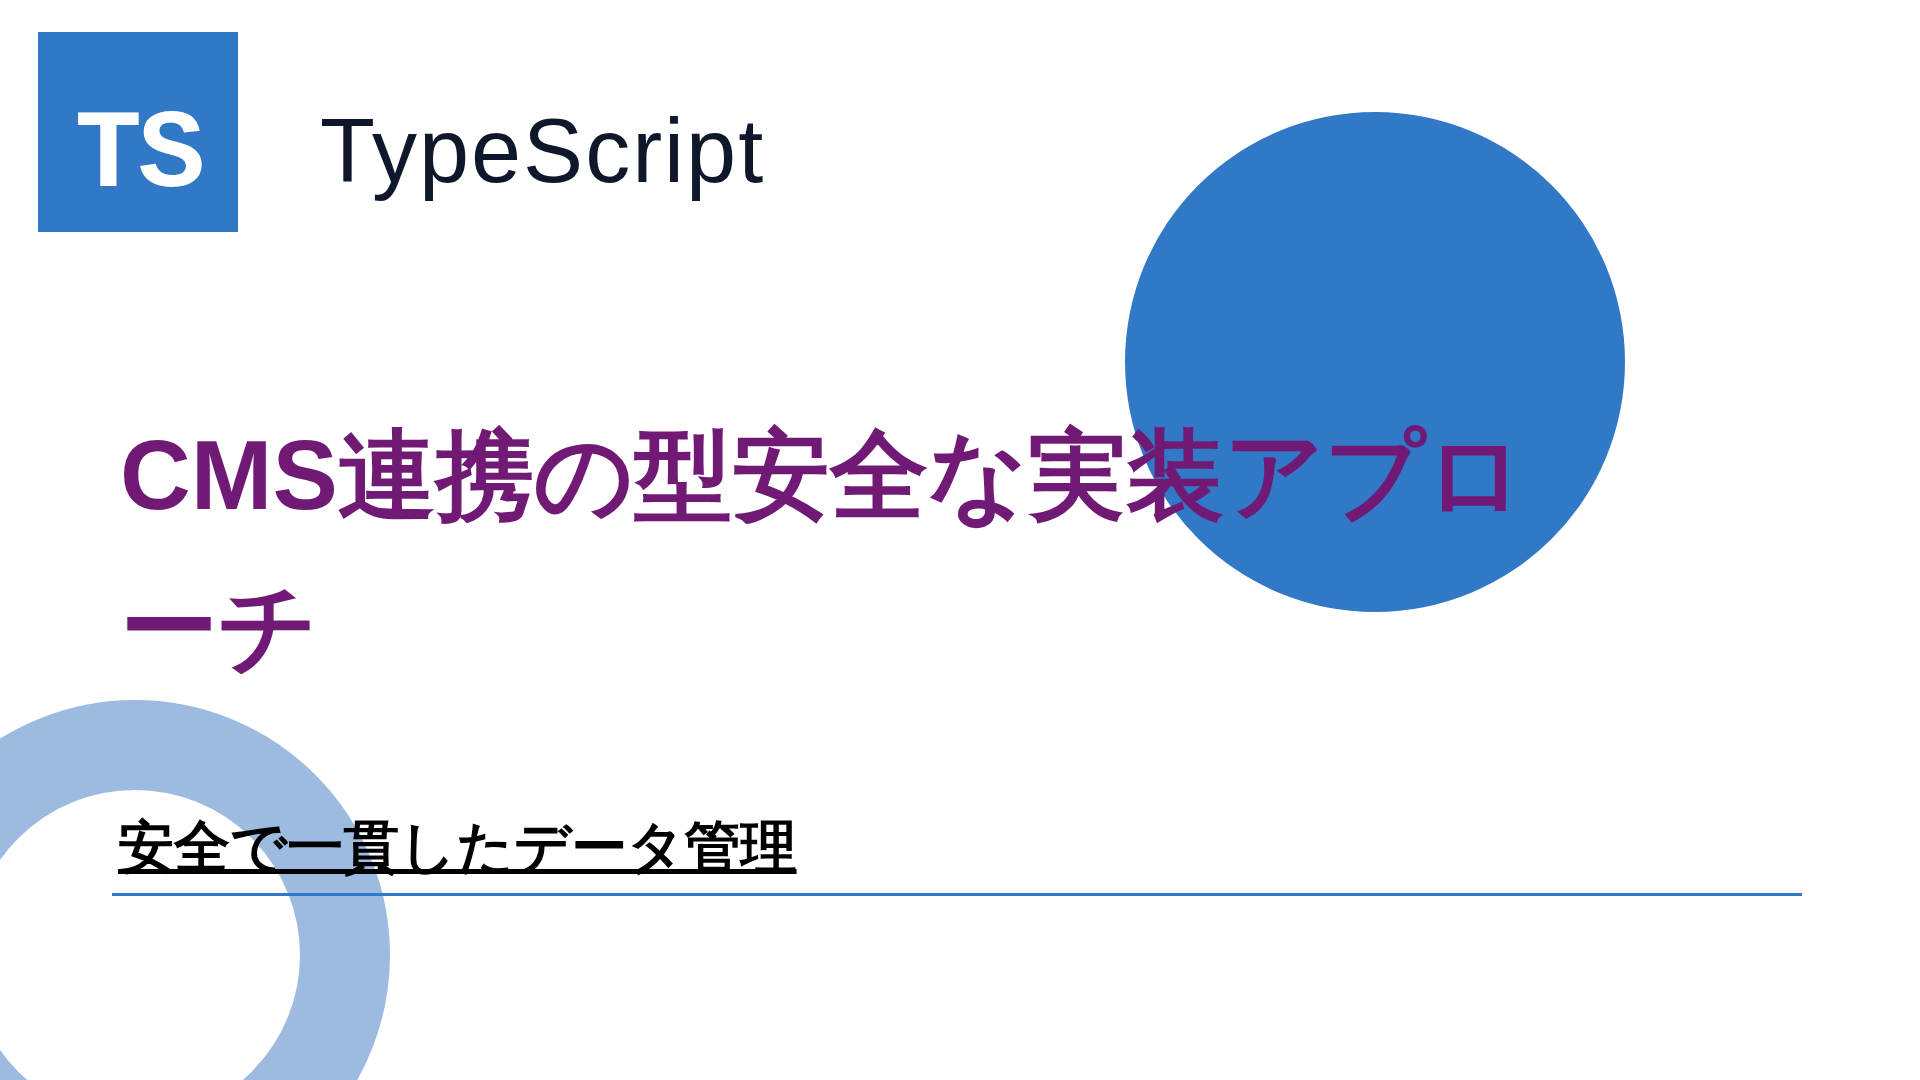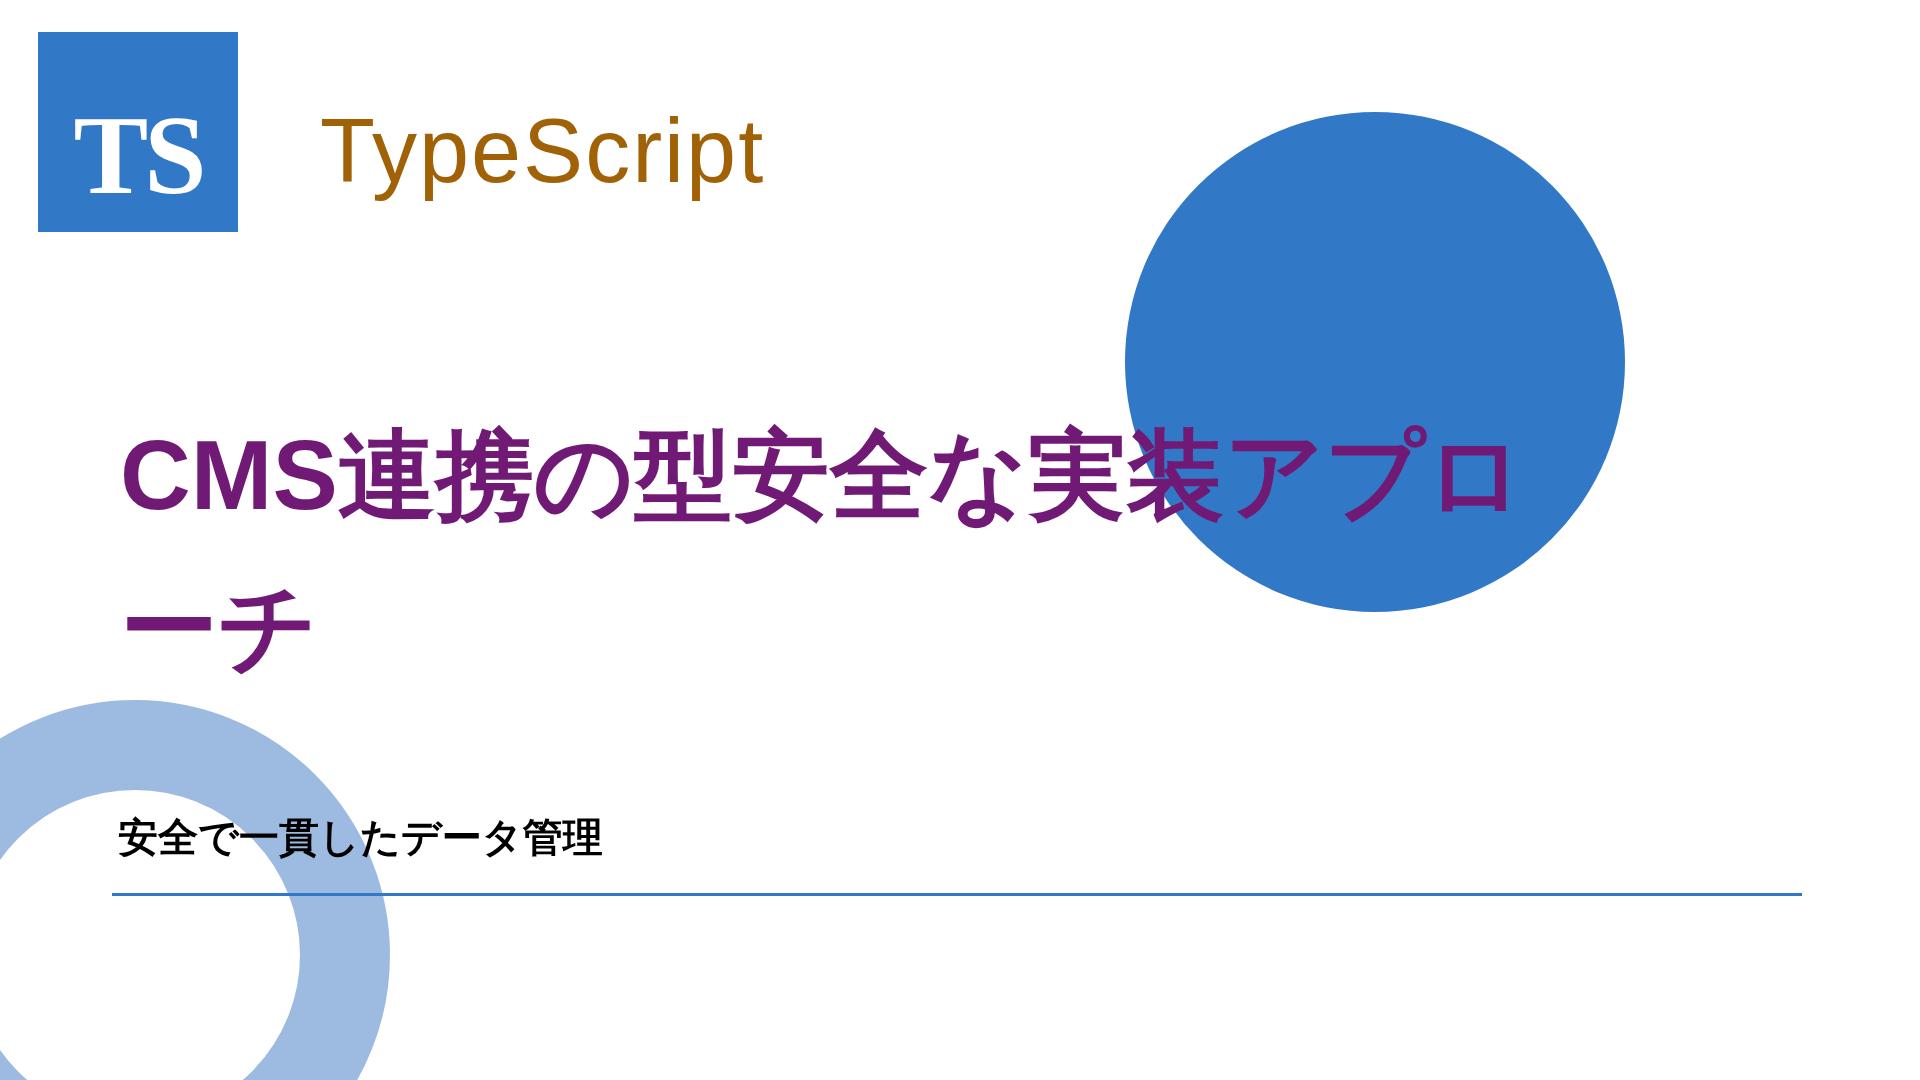--- a/index.html
+++ b/index.html
@@ -24,28 +24,28 @@
       background: #3178c6;
       display: flex;
       align-items: flex-end;
       justify-content: center;
       padding-bottom: 12px;
     }
     .logo-text {
       color: #ffffff;
       font-size: 112px;
       font-weight: 700;
-      font-family: Liberation Serif, serif;
+      font-family: Liberation Mono, monospace;
       letter-spacing: -4px;
     }
     .brand-label {
       position: absolute;
       left: 320px;
       top: 100px;
-      color: #a16207;
+      color: #0f172a;
       font-size: 90px;
       font-weight: 500;
       font-family: "Comic Sans MS", "Segoe UI", sans-serif;
       letter-spacing: 2px;
     }
     .title {
       position: absolute;
       left: 120px;
       top: 400px;
       color: #701a75;
@@ -54,23 +54,24 @@
       line-height: 1.55;
       max-width: 1480px;
       z-index: 5;
       font-family: "Hiragino Sans", "Yu Gothic", "Meiryo", sans-serif;
     }
     .subtitle {
       position: absolute;
       left: 118px;
       top: 810px;
       color: #000000;
-      font-size: 40px;
+      font-size: 56px;
       font-weight: 700;
       font-family: "Hiragino Sans", "Yu Gothic", "Meiryo", sans-serif;
+      text-decoration: underline;
     }
     .underline {
       position: absolute;
       left: 112px;
       top: 893px;
       width: 1690px;
       height: 3px;
       background: #3178c6;
     }
     .circle-solid {

